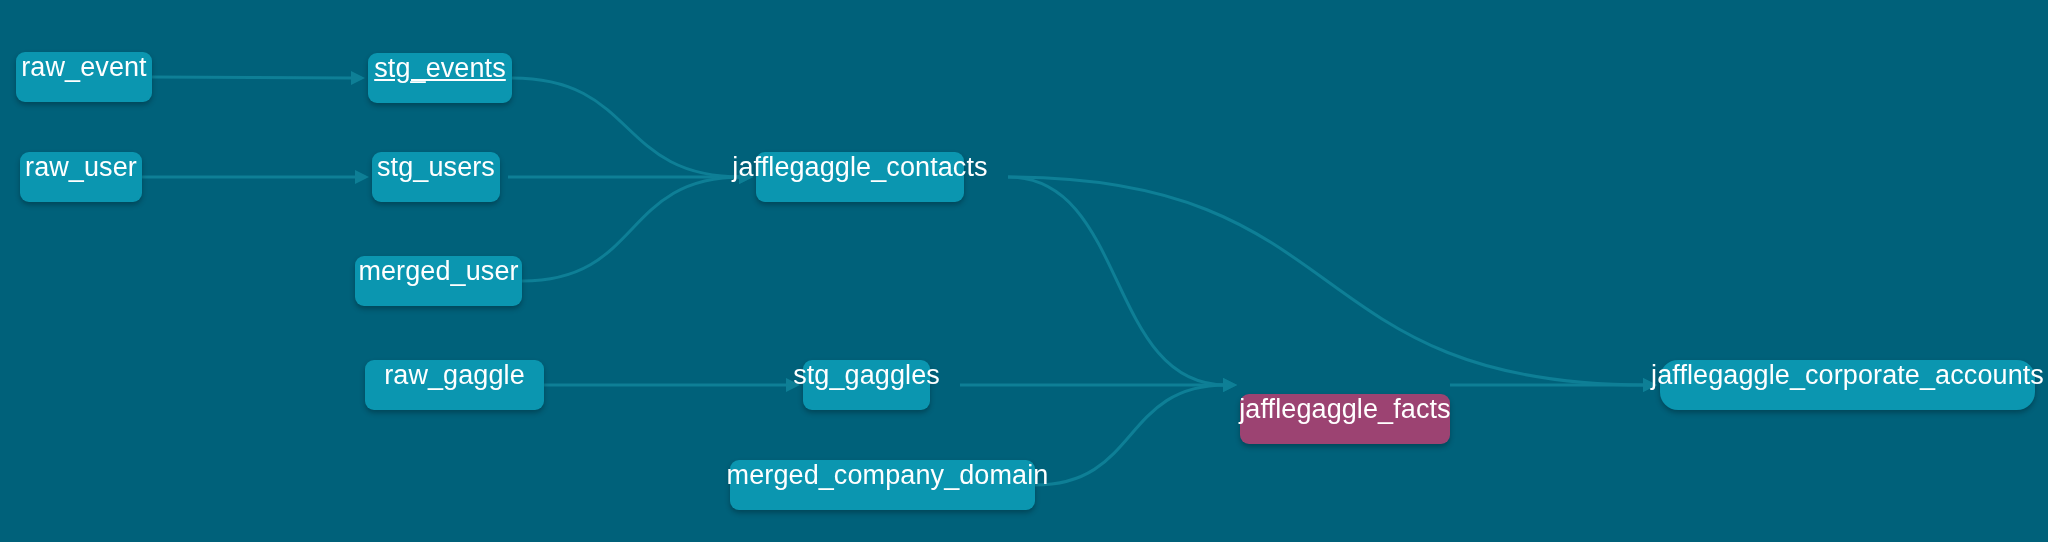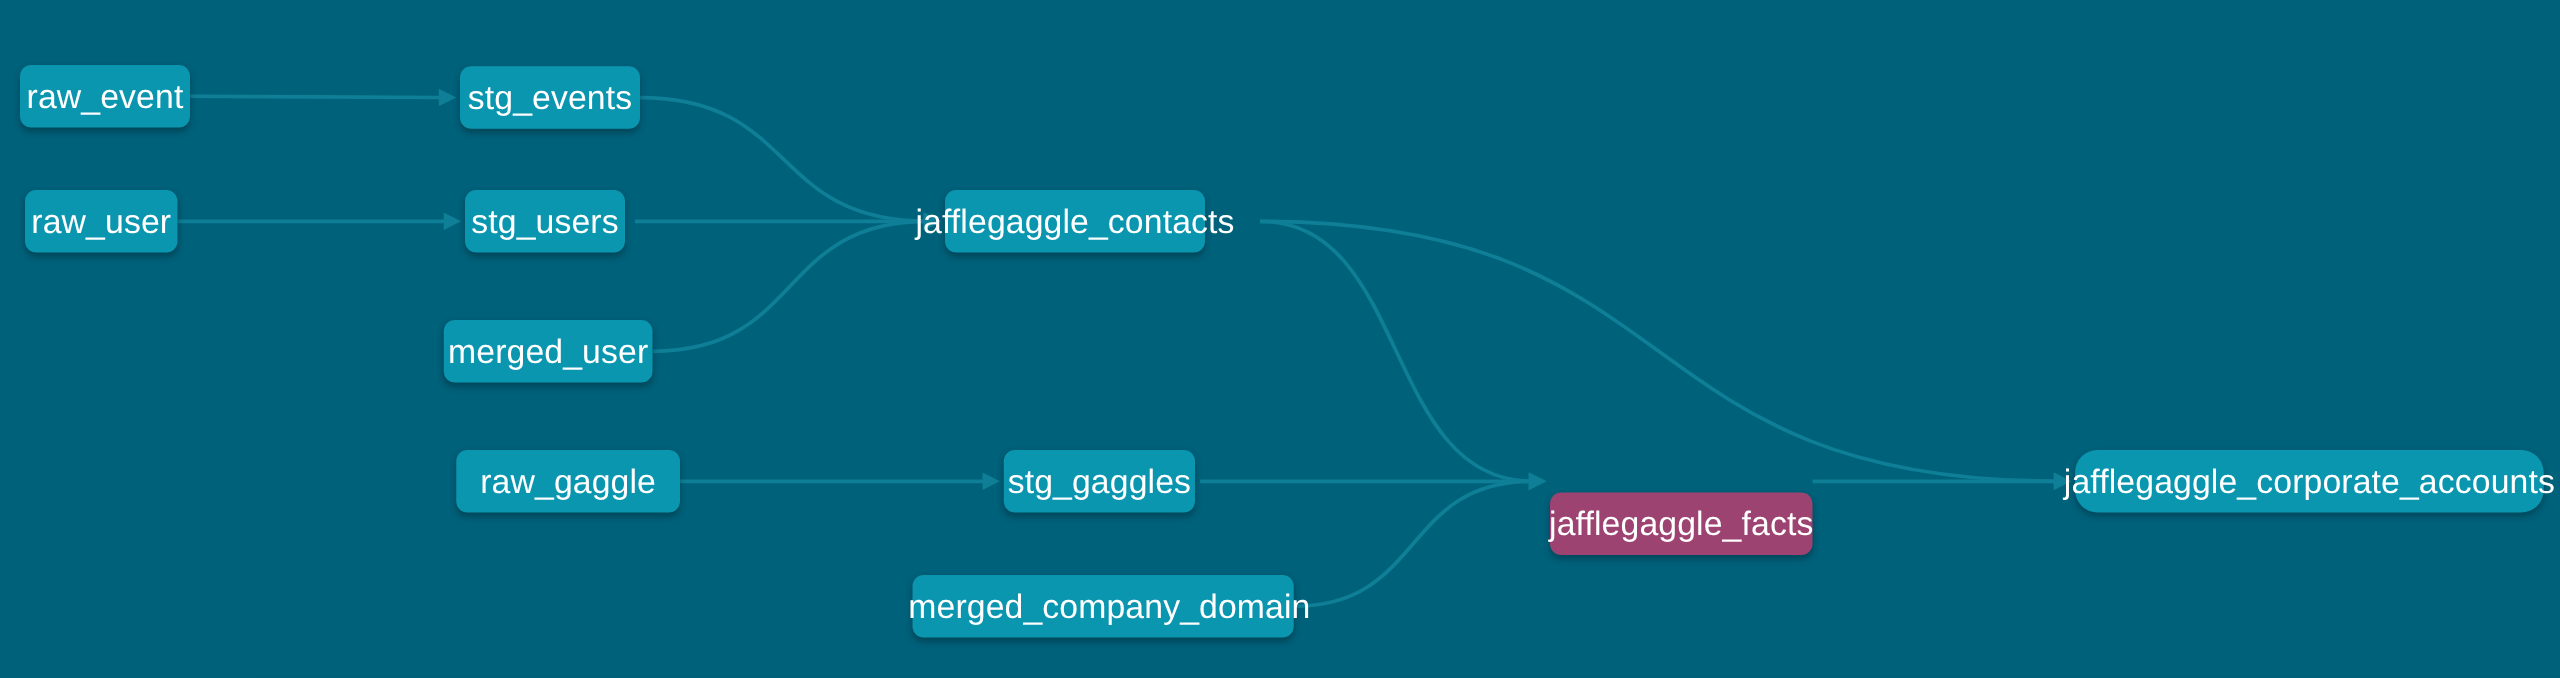--- a/index.html
+++ b/index.html
@@ -26,21 +26,21 @@
     fill: none;
     stroke: #0e7f96;
     stroke-width: 3;
   }
   .edge-head {
     fill: #0e7f96;
   }
   .node {
     position: absolute;
     display: flex;
-    align-items: center;
+    align-items: flex-start;
     justify-content: center;
     box-sizing: border-box;
     height: 50px;
     border-radius: 9px;
     color: #ffffff;
     font-size: 27px;
     letter-spacing: 0.1px;
     white-space: nowrap;
     box-shadow: 0 3px 5px rgba(0, 40, 52, 0.45);
     user-select: none;
@@ -83,33 +83,33 @@
       <path class="edge-path" d="M 1450 385 C 1557.8 385, 1538.2 385, 1646 385"></path>
       <path class="edge-head" d="M 1657 385 L 1643 378 L 1643 392 Z"></path>
     </svg>
   <div id="node-layer">
       <div class="node model" style="left: 16px; top: 52px; width: 136px;">
         <span class="node-label">raw_event</span>
       </div>
       <div class="node model" style="left: 20px; top: 152px; width: 122px;">
         <span class="node-label">raw_user</span>
       </div>
-      <div class="node model" style="left: 368px; top: 53px; width: 144px;">
+      <div class="node model" style="left: 368px; top: 53px; width: 144px; text-decoration: underline;">
         <span class="node-label">stg_events</span>
       </div>
       <div class="node model" style="left: 372px; top: 152px; width: 128px;">
         <span class="node-label">stg_users</span>
       </div>
       <div class="node model" style="left: 355px; top: 256px; width: 167px;">
         <span class="node-label">merged_user</span>
       </div>
       <div class="node model" style="left: 365px; top: 360px; width: 179px;">
         <span class="node-label">raw_gaggle</span>
       </div>
-      <div class="node model" style="left: 803px; top: 360px; width: 153px;">
+      <div class="node model" style="left: 803px; top: 360px; width: 127px;">
         <span class="node-label">stg_gaggles</span>
       </div>
       <div class="node model" style="left: 756px; top: 152px; width: 208px;">
         <span class="node-label">jafflegaggle_contacts</span>
       </div>
       <div class="node model" style="left: 730px; top: 460px; width: 305px; padding-left: 10px;">
         <span class="node-label">merged_company_domain</span>
       </div>
       <div class="node highlight" style="left: 1240px; top: 360px; width: 210px; margin-top: 34px;">
         <span class="node-label">jafflegaggle_facts</span>

